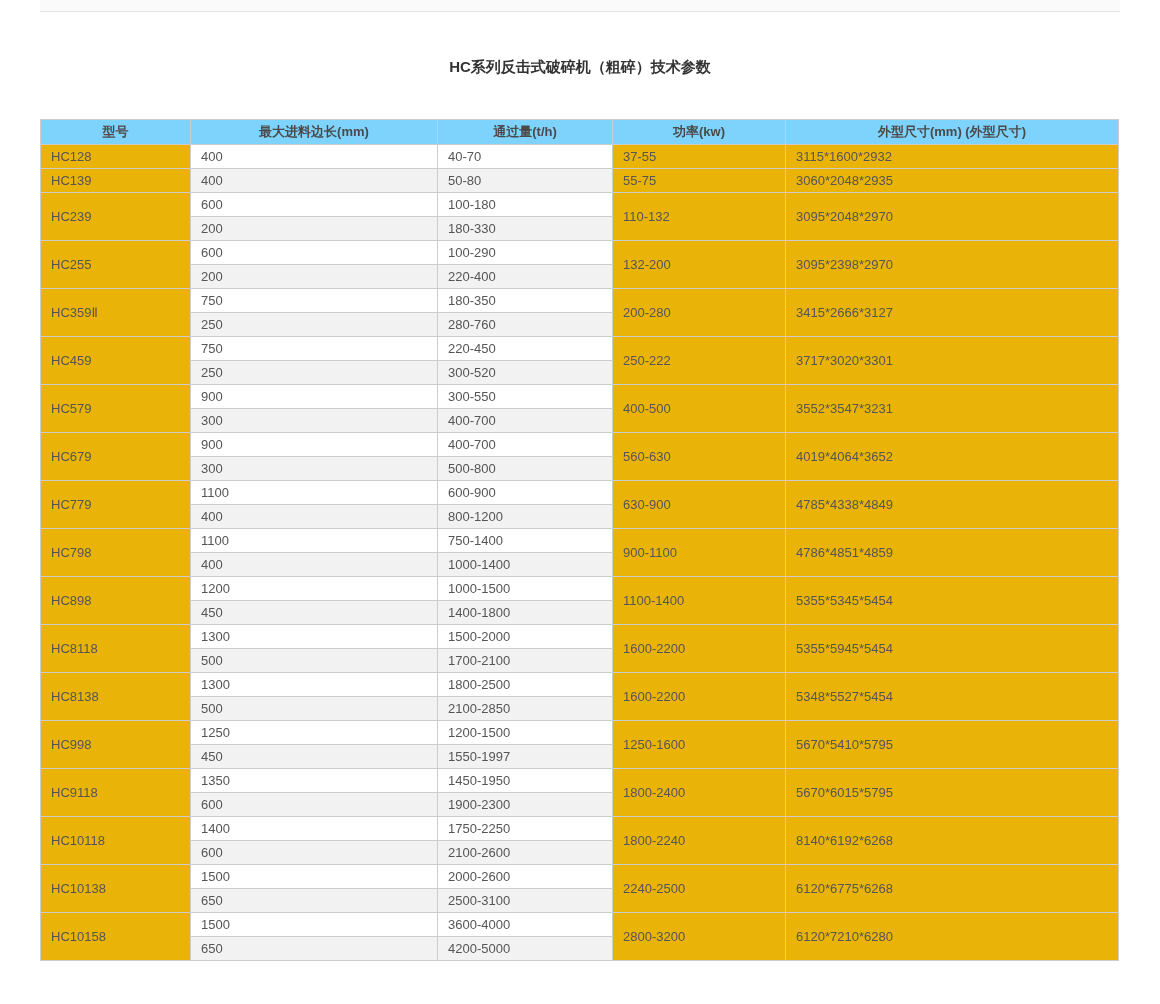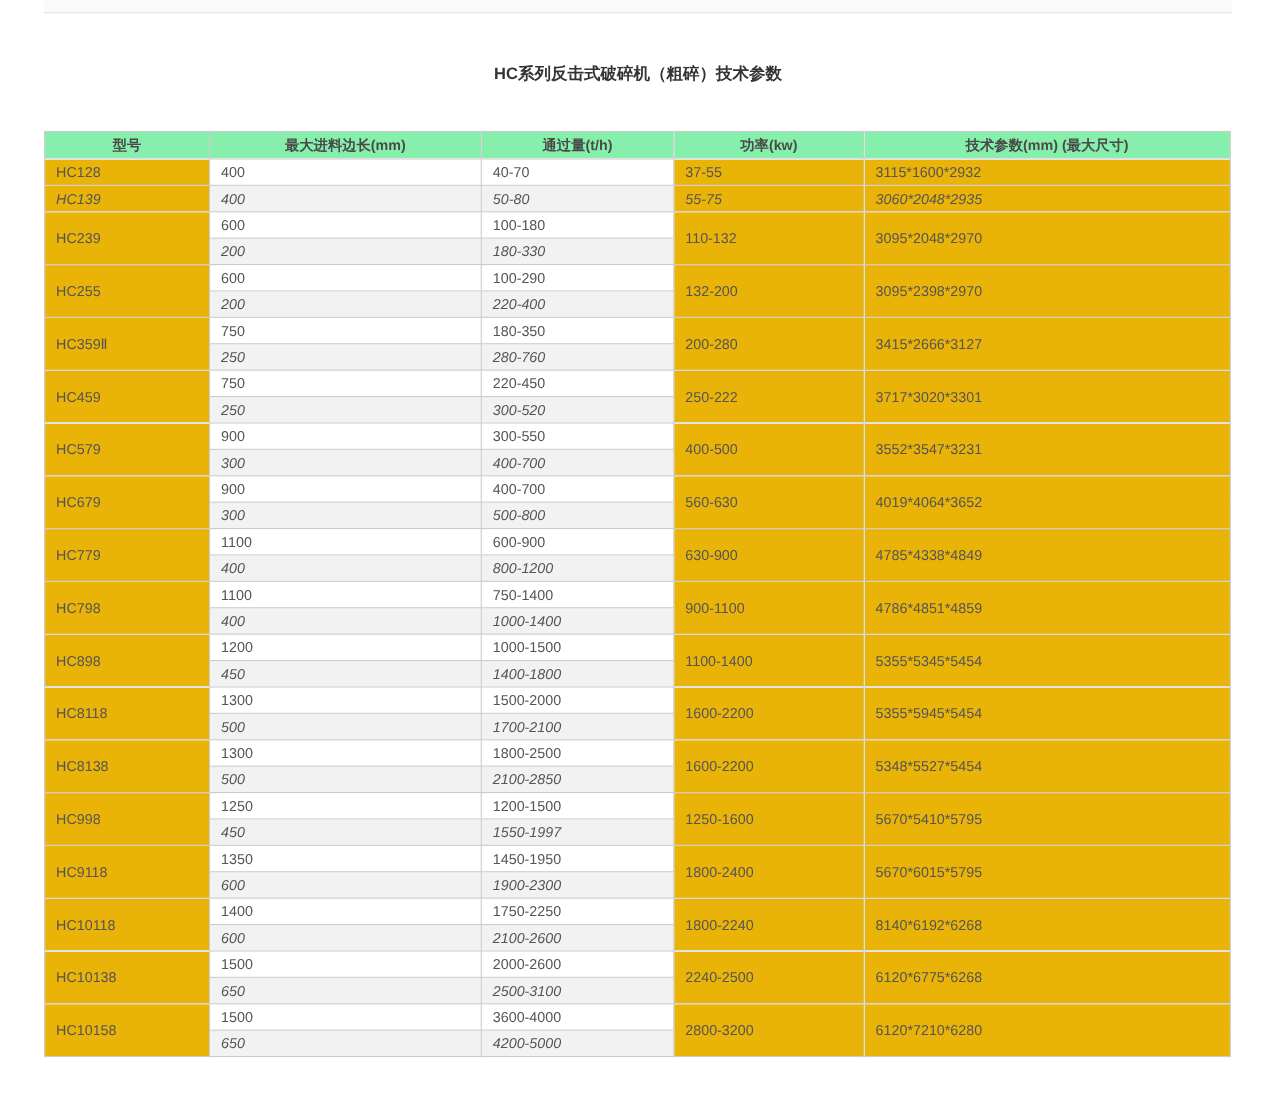--- a/index.html
+++ b/index.html
@@ -36,34 +36,34 @@
     font-size: 13px;
     color: #555555;
   }
   .spec-table th, .spec-table td {
     border: 1px solid #cccccc;
     box-sizing: border-box;
     overflow: hidden;
     white-space: nowrap;
   }
   .spec-table th {
-    background: #86efac;
+    background: #7dd3fc;
     font-weight: bold;
     text-align: center;
     height: 25px;
     padding: 0 4px;
     color: #4a4a4a;
   }
   .spec-table td {
     height: 24px;
     padding: 0 10px;
     text-align: left;
     background: #ffffff;
   }
-  .spec-table td.alt { background: #f2f2f2; font-style: italic; }
+  .spec-table td.alt { background: #f2f2f2; }
   .spec-table td.span-cell { background: #eab308; }
 </style>
 </head>
 <body>
 
 <div class="top-strip"></div>
 
 <div class="page-title">HC系列反击式破碎机（粗碎）技术参数</div>
 
 <table class="spec-table">
@@ -73,21 +73,21 @@
       <col style="width: 175px;">
       <col style="width: 173px;">
       <col style="width: 333px;">
     </colgroup>
   <thead>
       <tr>
         <th>型号</th>
         <th>最大进料边长(mm)</th>
         <th>通过量(t/h)</th>
         <th>功率(kw)</th>
-        <th>技术参数(mm) (最大尺寸)</th>
+        <th>外型尺寸(mm) (外型尺寸)</th>
       </tr>
     </thead>
   <tbody>
       <tr>
         <td class="span-cell" rowspan="1">HC128</td>
         <td>400</td>
         <td>40-70</td>
         <td class="span-cell" rowspan="1">37-55</td>
         <td class="span-cell" rowspan="1">3115*1600*2932</td>
       </tr>

